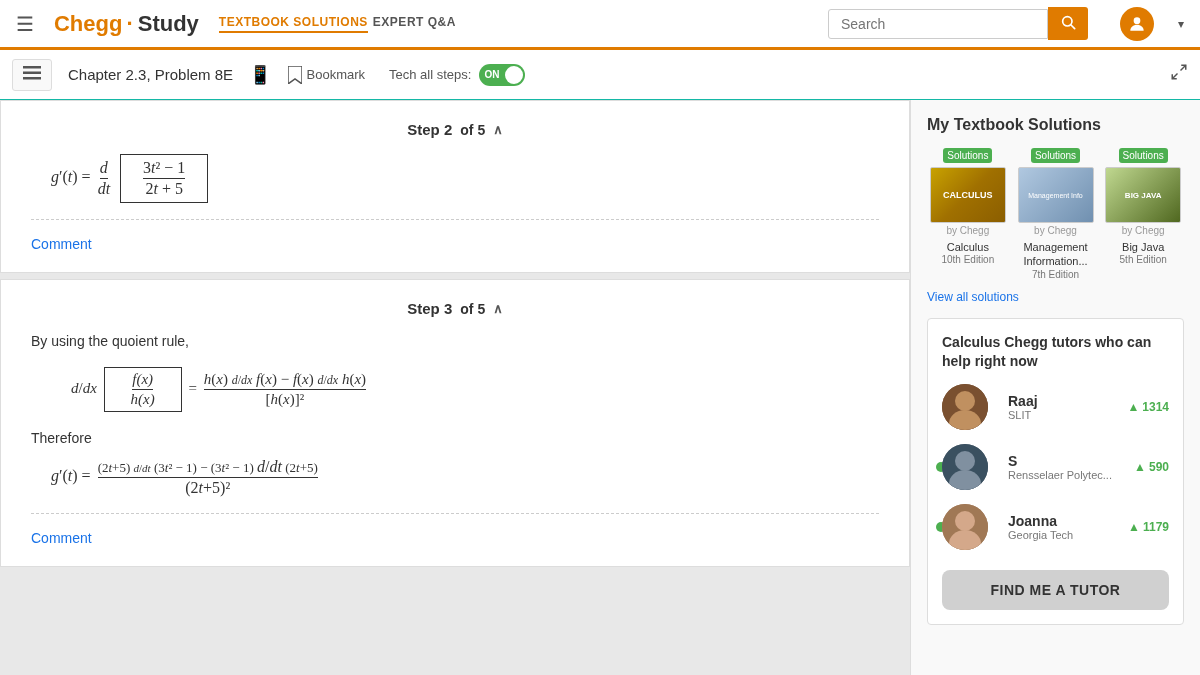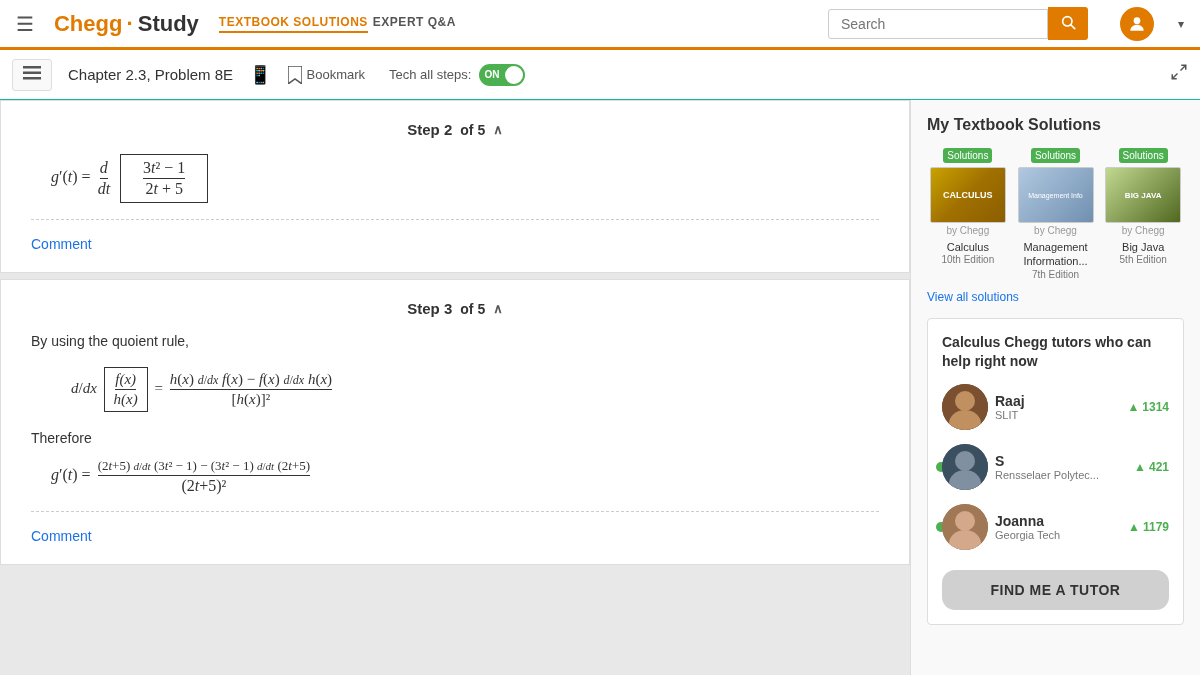--- a/index.html
+++ b/index.html
@@ -317,21 +317,21 @@
     .tutor-section-title {
       font-size: 14px;
       font-weight: bold;
       color: #333;
       margin-bottom: 12px;
       line-height: 1.4;
     }
     .tutor-item {
       display: flex;
       align-items: center;
-      gap: 7px;
+      gap: 20px;
       margin-bottom: 14px;
       position: relative;
     }
     .tutor-avatar {
       width: 46px;
       height: 46px;
       border-radius: 50%;
       background: #888;
       flex-shrink: 0;
       overflow: hidden;
@@ -376,21 +376,21 @@
 
     .find-tutor-btn {
       width: 100%;
       background: #d0d0d0;
       border: none;
       padding: 12px;
       font-size: 14px;
       font-weight: bold;
       color: #333;
       cursor: pointer;
-      border-radius: 13px;
+      border-radius: 8px;
       margin-top: 6px;
       letter-spacing: 0.5px;
     }
 
     
     .math-block {
       margin: 12px 0 12px 20px;
       font-family: 'Times New Roman', Times, serif;
       font-size: 16px;
     }
@@ -510,21 +510,21 @@
       <div class="step-header">
         <strong>Step 3</strong>
         <span class="step-count">of 5</span>
         <span class="chevron-up">∧</span>
       </div>
       <p class="step-text">By using the quoient rule,</p>
 
       
       <div class="math-block quotient-rule">
         <span style="font-style:italic;">d</span>/<span style="font-style:italic;">dx</span>
-        <span style="display:inline-flex; border:1px solid #333; padding:3px 6px; margin:0 3px; vertical-align:middle; font-style:italic;">
+        <span style="display:inline-flex; border:1px solid #333; padding:3px 23px; margin:0 3px; vertical-align:middle; font-style:italic;">
           <span class="frac">
             <span class="frac-num"><span style="font-style:italic;">f</span>(<span style="font-style:italic;">x</span>)</span>
             <span class="frac-den"><span style="font-style:italic;">h</span>(<span style="font-style:italic;">x</span>)</span>
           </span>
         </span>
         =
         <span class="frac" style="vertical-align:middle;">
           <span class="frac-num" style="white-space:nowrap;">
             <span style="font-style:italic;">h</span>(<span style="font-style:italic;">x</span>)
             <span style="font-size:12px; vertical-align:middle;"><span style="font-style:italic;">d</span>/<span style="font-style:italic;">dx</span></span>
@@ -541,21 +541,21 @@
       <p class="step-text" style="margin-top: 12px;">Therefore</p>
 
       
       <div class="math-block">
         <span style="font-style:italic;">g</span>′(<span style="font-style:italic;">t</span>) =
         <span class="frac" style="vertical-align: middle;">
           <span class="frac-num" style="white-space:nowrap; font-size:13px;">
             (2<span style="font-style:italic;">t</span>+5)
             <span style="font-size:11px;"><span style="font-style:italic;">d</span>/<span style="font-style:italic;">dt</span></span>
             (3<span style="font-style:italic;">t</span>² − 1) − (3<span style="font-style:italic;">t</span>² − 1)
-            <span style="font-size:11px;"><span style="font-style:italic;">d</span>/<span style="font-style:italic;">dt</span></span>
+            <span style="font-size:16px;"><span style="font-style:italic;">d</span>/<span style="font-style:italic;">dt</span></span>
             (2<span style="font-style:italic;">t</span>+5)
           </span>
           <span class="frac-den">(2<span style="font-style:italic;">t</span>+5)²</span>
         </span>
       </div>
 
       <hr class="divider-dashed">
       <a class="comment-link">Comment</a>
     </div>
 
@@ -633,21 +633,21 @@
               <ellipse cx="23" cy="40" rx="16" ry="14" fill="#8090a0"></ellipse>
             </svg>
           </div>
         </div>
         <div class="tutor-info">
           <div class="tutor-name">S</div>
           <div class="tutor-school">Rensselaer Polytec...</div>
         </div>
         <div class="tutor-rating">
           <span class="thumbs-up">▲</span>
-          <span>421</span>
+          <span>590</span>
         </div>
       </div>
 
       
       <div class="tutor-item">
         <div style="position:relative; display:flex; align-items:center;">
           <span class="online-dot"></span>
           <div class="tutor-avatar tutor-avatar-joanna">
             <svg width="46" height="46" viewBox="0 0 46 46">
               <rect width="46" height="46" fill="#a07855"></rect>

